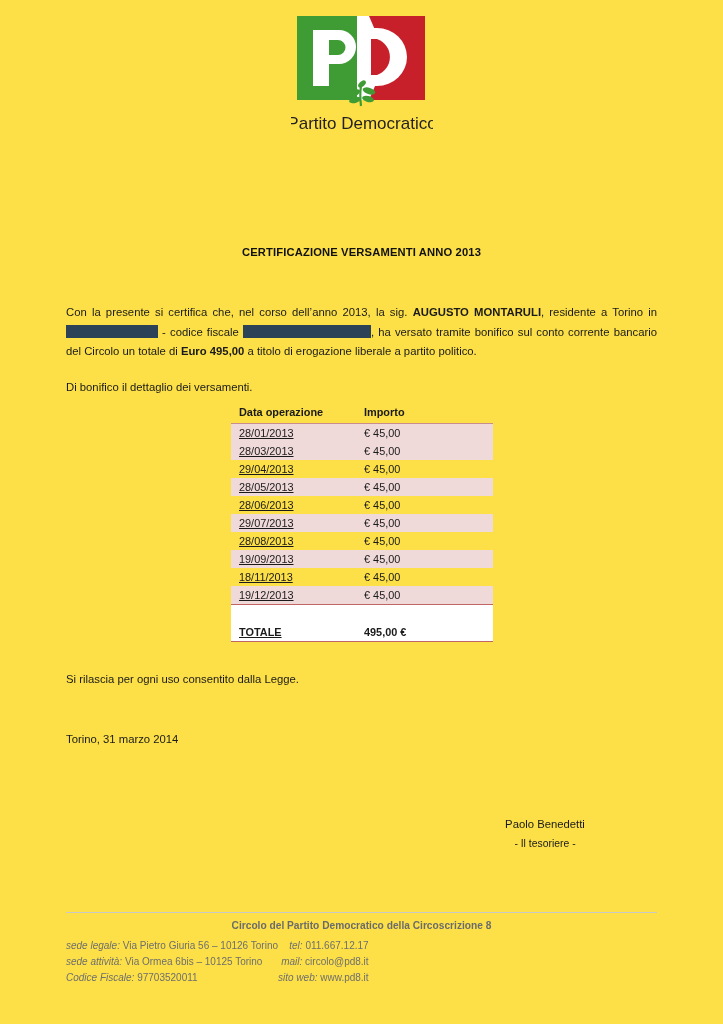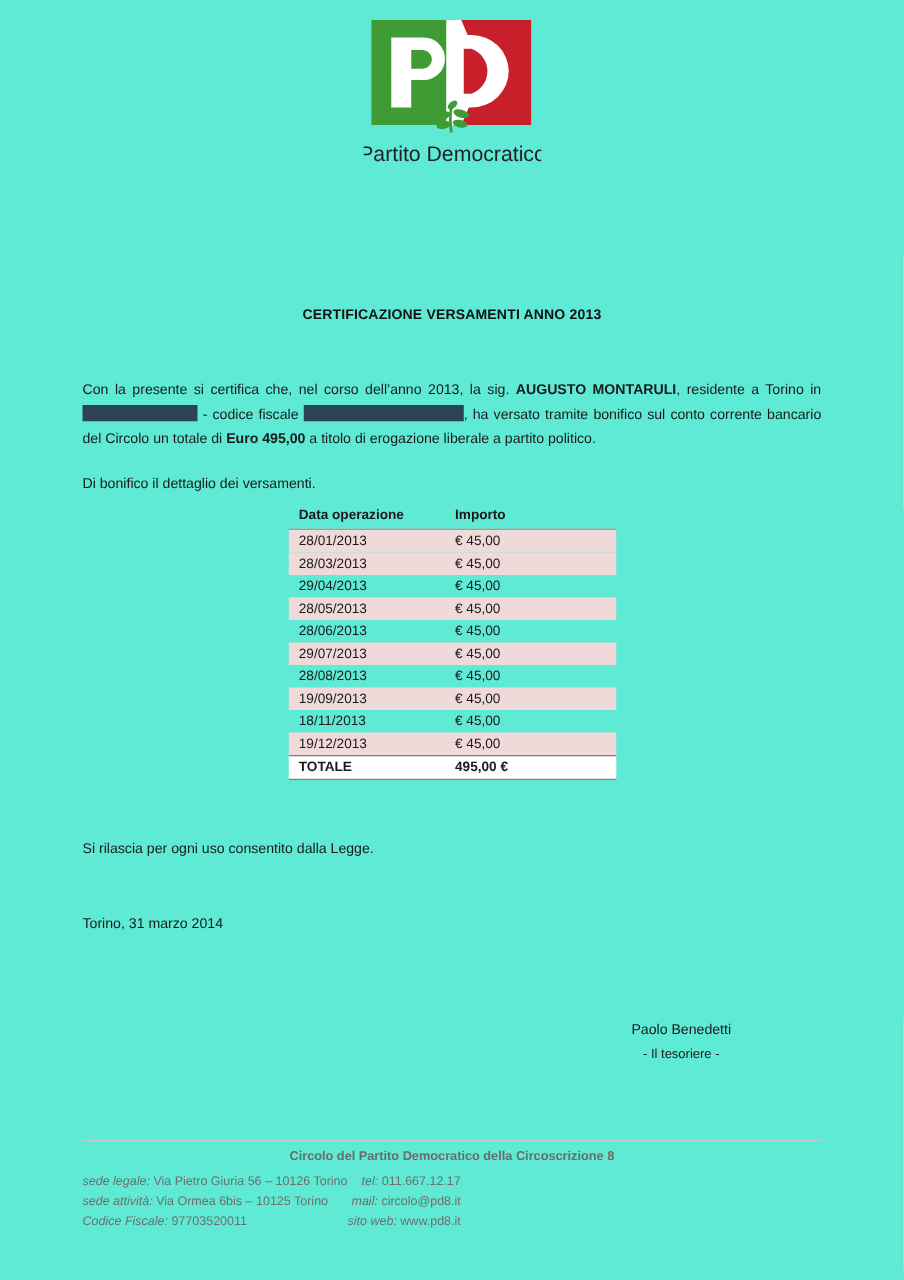--- a/index.html
+++ b/index.html
@@ -13,21 +13,21 @@
     height: 1024px;
     position: relative;
     font-family: "Liberation Sans", sans-serif;
     color: #1a1a1a;
     overflow: hidden;
   }
 
   .page {
     position: absolute;
     inset: 0;
-    background: #5eead4;
+    background: #fde047;
   }
 
   
   .logo-block {
     position: absolute;
     top: 14px;
     left: 0;
     width: 723px;
     display: flex;
     justify-content: center;
@@ -121,26 +121,26 @@
     white-space: nowrap;
   }
   table.versamenti td.amount {
     padding-left: 0;
   }
   tr.band td { background: #f0d9d9; }
   tr.total td {
     font-weight: bold;
     border-top: 1.1px solid #c06464;
     border-bottom: 1.3px solid #c06464;
-    padding-top: 3px;
+    padding-top: 21px;
     padding-bottom: 3px;
     background: #ffffff;
   }
   .th-spacer { width: 125px; }
-  td.date { width: 125px; }
+  td.date { width: 125px; text-decoration: underline; }
 
   
   .closing {
     position: absolute;
     left: 66px;
     top: 670px;
     width: 591px;
     font-size: 11.3px;
     line-height: 19.5px;
   }

